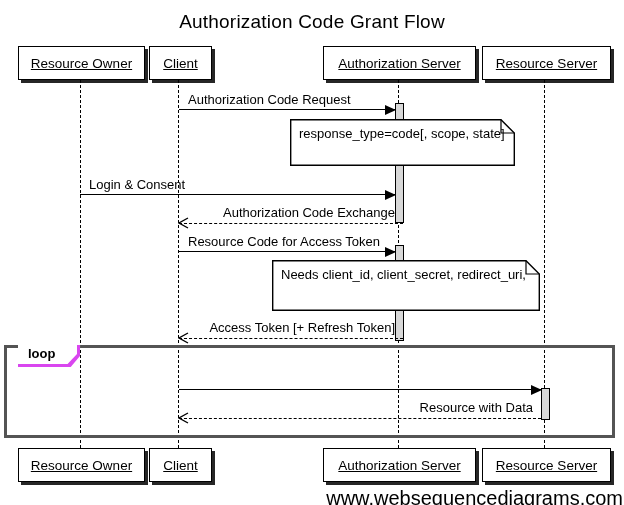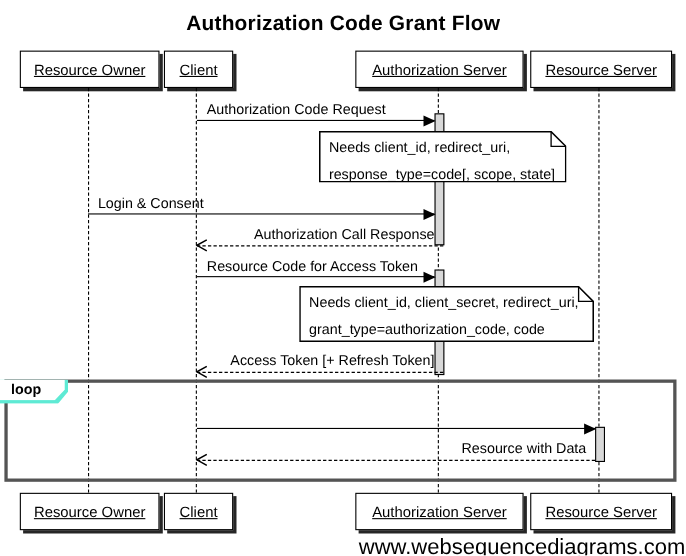--- a/index.html
+++ b/index.html
@@ -2,21 +2,21 @@
 <html><head>
 <meta charset="utf-8">
 <style>
   html,body { margin:0; padding:0; background:#ffffff; }
   #canvas {
     position:relative; width:624px; height:505px; background:#ffffff;
     font-family:"Liberation Sans", sans-serif; color:#000; overflow:hidden;
   }
   .title {
     position:absolute; left:0; top:11px; width:624px; text-align:center;
-    font-size:19px; font-weight:bold; letter-spacing:0.2px;
+    font-size:19px; font-weight:normal; letter-spacing:0.2px;
   }
   .actor-box {
     position:absolute; height:34px; background:#ffffff;
     border:1.5px solid #000; box-shadow:3px 3px 0 rgba(0,0,0,0.85);
     display:flex; align-items:center; justify-content:center;
     font-size:13.5px; box-sizing:border-box;
   }
   .actor-box span { text-decoration:underline; white-space:nowrap; }
   .lifeline {
     position:absolute; top:80px; height:368px; width:0;
@@ -41,22 +41,22 @@
   }
   .arrow-open-left { position:absolute; left:-1px; bottom:-6px; }
   .note { position:absolute; }
   .note svg { position:absolute; left:0; top:0; }
   .note-text { position:relative; margin:5px 9px 0 9px; font-size:13px; line-height:20px; white-space:nowrap; }
   .loop-frame {
     position:absolute; left:4px; top:345px; width:611px; height:93px;
     border:3px solid #545454; box-sizing:border-box;
   }
   .loop-label-outer {
-    position:absolute; left:0; top:345px; width:62px; height:22px;
-    background:#5eead4;
+    position:absolute; left:18px; top:345px; width:62px; height:22px;
+    background:#d946ef;
     clip-path:polygon(0 0, 100% 0, 100% 50%, 85% 100%, 0 100%);
   }
   .loop-label-inner {
     position:absolute; left:0px; top:0px; width:59px; height:19px; background:#ffffff;
     clip-path:polygon(0 0, 100% 0, 100% 48%, 84% 100%, 0 100%);
   }
   .loop-label-text {
     position:absolute; left:10px; top:1px; font-size:13px; font-weight:bold;
   }
   .watermark {
@@ -104,21 +104,21 @@
     <div class="arrow-right"></div>
   </div>
 
   <div class="msg" style="left:179px; top:92px; width:216px;">
     <div class="msg-label left">Authorization Code Request</div>
     <div class="msg-line-solid"></div>
     <div class="arrow-right"></div>
   </div>
 
   <div class="msg" style="left:179px; top:205px; width:224px;">
-    <div class="msg-label right">Authorization Call Response</div>
+    <div class="msg-label right">Authorization Code Exchange</div>
     <div class="msg-line-dashed"></div>
     <svg class="arrow-open-left" width="12" height="12">
       <path d="M10,1 L1,6 L10,11" fill="none" stroke="#000" stroke-width="1.4"></path>
     </svg>
   </div>
 
   <div class="msg" style="left:179px; top:234px; width:216px;">
     <div class="msg-label left">Resource Code for Access Token</div>
     <div class="msg-line-solid"></div>
     <div class="arrow-right"></div>
@@ -143,31 +143,29 @@
     <svg class="arrow-open-left" width="12" height="12">
       <path d="M10,1 L1,6 L10,11" fill="none" stroke="#000" stroke-width="1.4"></path>
     </svg>
   </div>
 
   <div class="note" style="left:290px; top:119px; width:225px; height:47px;">
     <svg width="225" height="47">
       <path d="M0.7,0.7 L211,0.7 L224.3,14 L224.3,46.3 L0.7,46.3 Z" fill="#ffffff" stroke="#000" stroke-width="1.4"></path>
       <path d="M211,0.7 L211,14 L224.3,14" fill="none" stroke="#000" stroke-width="1.2"></path>
     </svg>
-    <div class="note-text">Needs client_id, redirect_uri,</div>
     <div class="note-text">response_type=code[, scope, state]</div>
   </div>
 
   <div class="note" style="left:272px; top:260px; width:268px; height:51px;">
     <svg width="268" height="51">
       <path d="M0.7,0.7 L254,0.7 L267.3,14 L267.3,50.3 L0.7,50.3 Z" fill="#ffffff" stroke="#000" stroke-width="1.4"></path>
       <path d="M254,0.7 L254,14 L267.3,14" fill="none" stroke="#000" stroke-width="1.2"></path>
     </svg>
     <div class="note-text">Needs client_id, client_secret, redirect_uri,</div>
-    <div class="note-text">grant_type=authorization_code, code</div>
   </div>
 
   <div class="actor-box" style="left:18px; top:448px; width:127px;">
     <span>Resource Owner</span>
   </div>
   <div class="actor-box" style="left:149px; top:448px; width:63px;">
     <span>Client</span>
   </div>
   <div class="actor-box" style="left:323px; top:448px; width:153px;">
     <span>Authorization Server</span>

